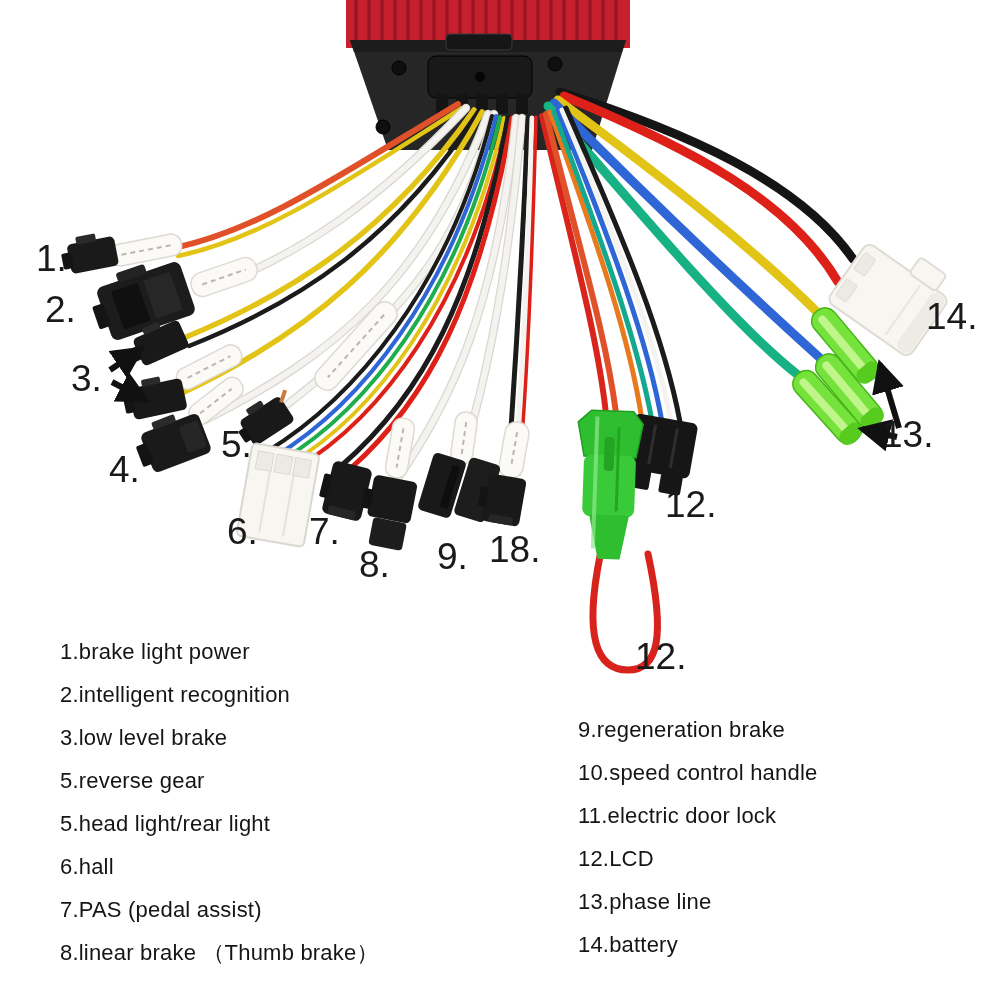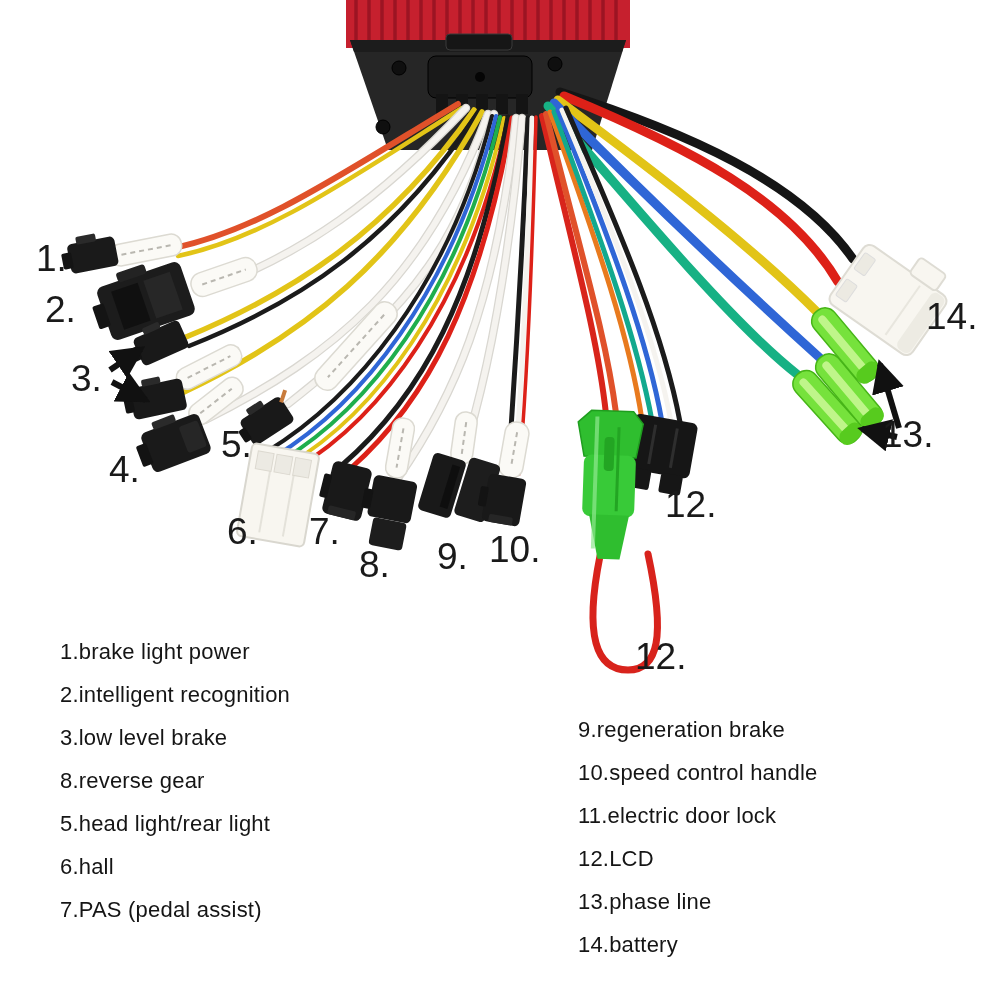--- a/index.html
+++ b/index.html
@@ -296,34 +296,35 @@
 
   <span class="callout" style="left:36px;top:240px">1.</span>
   <span class="callout" style="left:45px;top:291px">2.</span>
   <span class="callout" style="left:71px;top:360px">3.</span>
   <span class="callout" style="left:109px;top:451px">4.</span>
   <span class="callout" style="left:221px;top:426px">5.</span>
   <span class="callout" style="left:227px;top:513px">6.</span>
   <span class="callout" style="left:309px;top:513px">7.</span>
   <span class="callout" style="left:359px;top:546px">8.</span>
   <span class="callout" style="left:437px;top:538px">9.</span>
-  <span class="callout" style="left:489px;top:531px">10.</span>
+  <span class="callout" style="left:489px;top:531px">18.</span>
   <span class="callout" style="left:635px;top:638px">12.</span>
   <span class="callout" style="left:665px;top:486px">12.</span>
   <span class="callout" style="left:882px;top:416px">13.</span>
   <span class="callout" style="left:926px;top:298px">14.</span>
 
   <div class="legend" style="left:60px;top:630px">
     <div>1.brake light power</div>
     <div>2.intelligent recognition</div>
     <div>3.low level brake</div>
-    <div>8.reverse gear</div>
+    <div>5.reverse gear</div>
     <div>5.head light/rear light</div>
     <div>6.hall</div>
     <div>7.PAS (pedal assist)</div>
+    <div>8.linear brake （Thumb brake）</div>
   </div>
   <div class="legend" style="left:578px;top:708px">
     <div>9.regeneration brake</div>
     <div>10.speed control handle</div>
     <div>11.electric door lock</div>
     <div>12.LCD</div>
     <div>13.phase line</div>
     <div>14.battery</div>
   </div>
 

